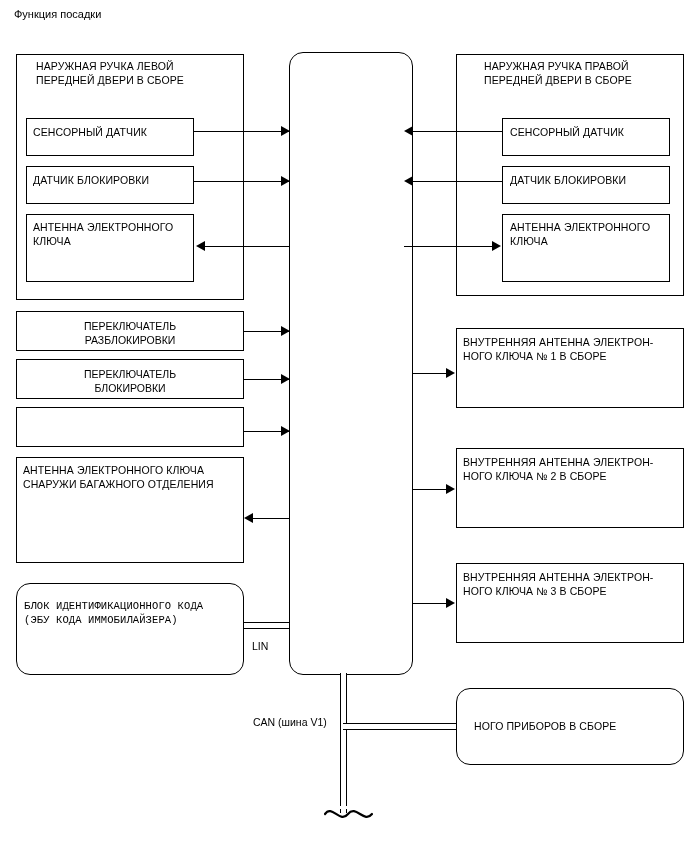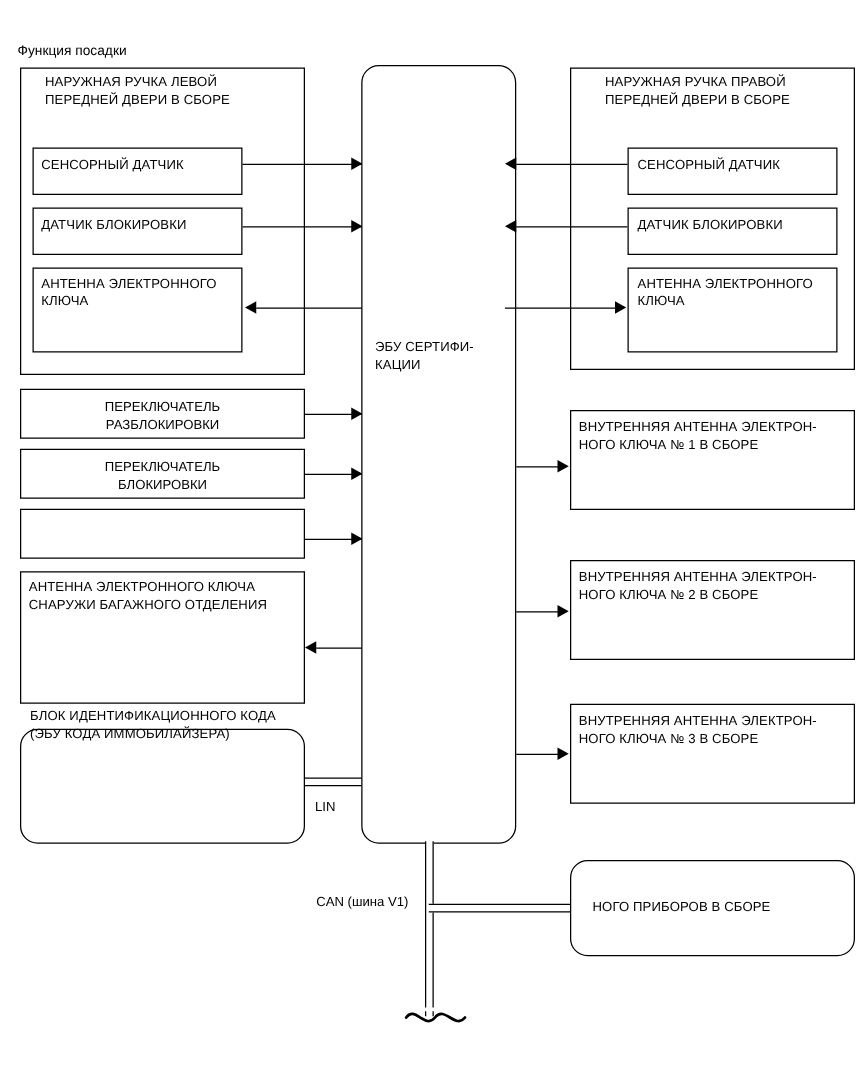--- a/index.html
+++ b/index.html
@@ -18,21 +18,20 @@
     overflow: hidden;
     background: #ffffff;
   }
   .ttl {
     position: absolute;
     left: 14px;
     top: 8px;
     font-size: 11px;
     line-height: 13px;
     white-space: nowrap;
-    margin-top: 27px;
   }
   
   .box {
     position: absolute;
     border: 1.6px solid #000;
     background: #fff;
     box-sizing: border-box;
   }
   .group {
     position: absolute;
@@ -150,29 +149,27 @@
   <div class="hline" style="left:244px; top:431px; width:55px;"></div>
   <div class="arrow-r" style="left:281px; top:426px;"></div>
 
   <div class="box" style="left:16px; top:457px; width:228px; height:106px;"></div>
   <div class="lbl" style="left:23px; top:464px; width:218px;">АНТЕННА ЭЛЕКТРОННОГО КЛЮЧА
 СНАРУЖИ БАГАЖНОГО ОТДЕЛЕНИЯ</div>
   <div class="hline" style="left:253px; top:518px; width:48px;"></div>
   <div class="arrow-l" style="left:244px; top:513px;"></div>
 
   <div class="rbox" style="left:16px; top:583px; width:228px; height:92px;"></div>
-  <div class="lbl" style="left:24px; top:567px; width:216px;">БЛОК ИДЕНТИФИКАЦИОННОГО КОДА
+  <div class="lbl" style="left:24px; top:600px; width:216px;font-family:Liberation Mono, monospace;">БЛОК ИДЕНТИФИКАЦИОННОГО КОДА
 (ЭБУ КОДА ИММОБИЛАЙЗЕРА)</div>
 
   <div class="bus-h" style="left:244px; top:622px; width:48px;"></div>
   <div class="freetext" style="left:252px; top:640px;">LIN</div>
 
   <div class="ecu" style="left:289px; top:52px; width:124px; height:623px;"></div>
-  <div class="lbl" style="left:300px; top:272px; width:110px;">ЭБУ СЕРТИФИ-
-КАЦИИ</div>
 
   <div class="group" style="left:456px; top:54px; width:228px; height:242px;"></div>
   <div class="lbl" style="left:484px; top:60px; width:200px;">НАРУЖНАЯ РУЧКА ПРАВОЙ
 ПЕРЕДНЕЙ ДВЕРИ В СБОРЕ</div>
 
   <div class="box" style="left:502px; top:118px; width:168px; height:38px;"></div>
   <div class="lbl" style="left:510px; top:126px; width:160px;">СЕНСОРНЫЙ ДАТЧИК</div>
   <div class="hline" style="left:413px; top:131px; width:89px;"></div>
   <div class="arrow-l" style="left:404px; top:126px;"></div>
 

